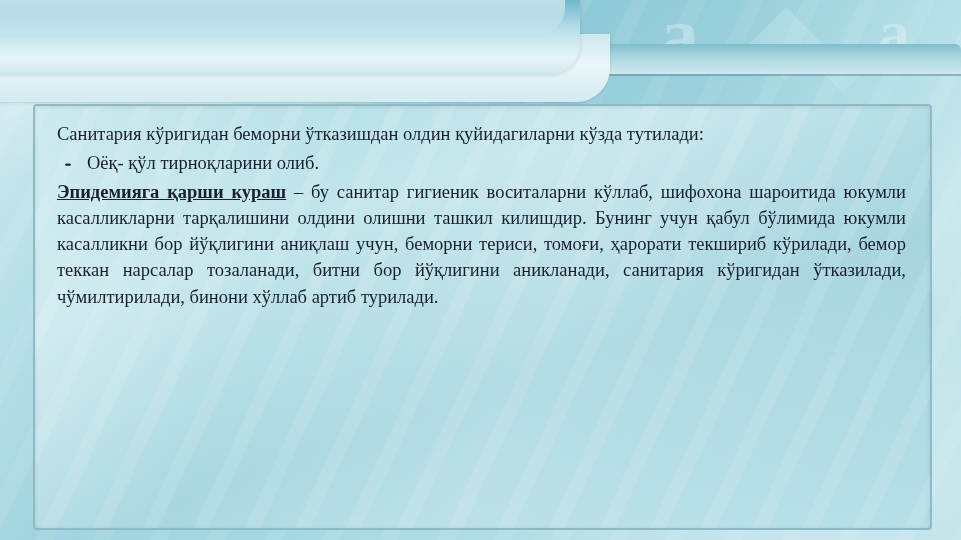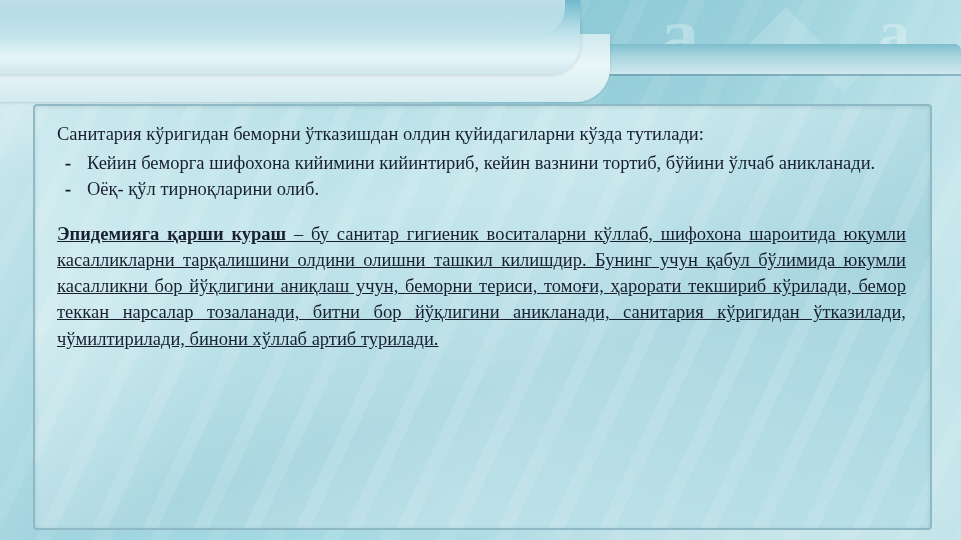--- a/index.html
+++ b/index.html
@@ -149,22 +149,21 @@
     top: 0px;
     font-size: 18px;
     color: #182030;
   }
   .para {
     font-size: 18.5px;
     color: #182030;
     line-height: 1.42;
     text-align: justify;
     text-justify: inter-word;
-    margin-top: 19px;
-    text-decoration: underline;
+    margin-top: 3px;
   }
   .para .lead {
     font-weight: bold;
     text-decoration: underline;
   }
 </style>
 </head>
 <body>
 
 <div id="slide">
@@ -195,21 +194,20 @@
     <div class="panel-inner">
 
       <div class="intro">Санитария кўригидан беморни ўтказишдан олдин қуйидагиларни кўзда тутилади:</div>
 
       <ul class="bullets">
         <li>
           <span class="dash">-</span>
         </li>
         <li>
           <span class="dash">-</span>
-          <span>Кейин беморга шифохона кийимини кийинтириб, кейин вазнини тортиб, бўйини ўлчаб аникланади.</span>
         </li>
         <li>
           <span class="dash">-</span>
         </li>
         <li>
           <span class="dash">-</span>
           <span>Оёқ- қўл тирноқларини олиб.</span>
         </li>
       </ul>
 

